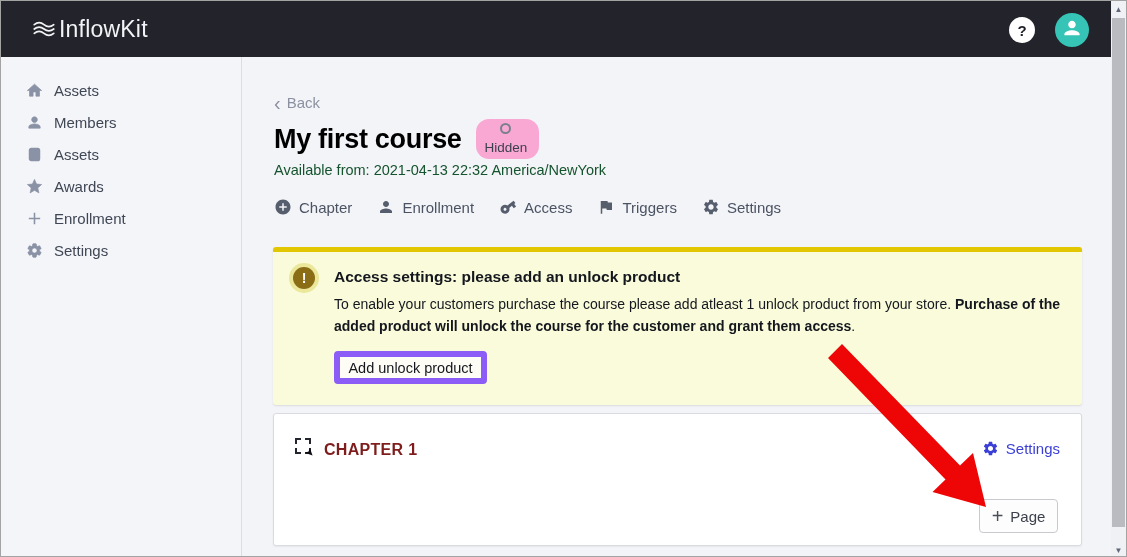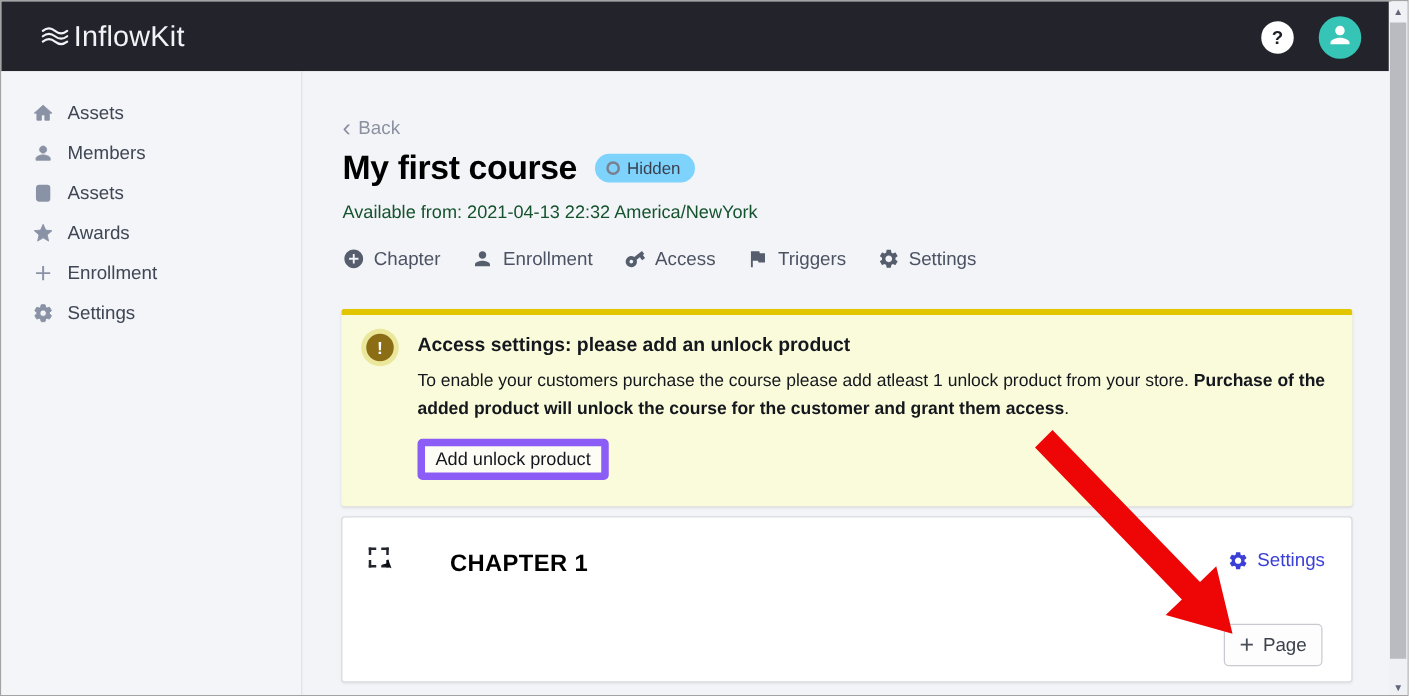--- a/index.html
+++ b/index.html
@@ -22,21 +22,21 @@
   .side-item .ic { width:17px; height:17px; margin-right:11px; display:inline-flex; }
   .side-item .ic svg { width:17px; height:17px; fill:#8a92a6; stroke:#8a92a6; }
   .side-item .lbl { font-size:15px; color:#3f4654; }
 
   
   .main { position:absolute; left:241px; top:56px; width:871px; height:501px; background:#f3f4f8; }
   .back { position:absolute; left:32px; top:37px; color:#8b91a0; font-size:15px; display:flex; align-items:center; gap:6px; cursor:pointer; }
   .back .chev { font-size:20px; line-height:14px; }
   .title-row { position:absolute; left:32px; top:62px; display:flex; align-items:center; }
   .page-title { font-size:27px; font-weight:700; color:#000000; letter-spacing:-.3px; }
-  .badge { margin-left:14px; display:inline-flex; align-items:center; gap:6px; background:#7dd3fc; border-radius:13px; padding:4px 12px 4px 9px; font-size:13.5px; color:#3a3f4e; }
+  .badge { margin-left:14px; display:inline-flex; align-items:center; gap:6px; background:#f9a8d4; border-radius:13px; padding:4px 12px 4px 9px; font-size:13.5px; color:#3a3f4e;flex-direction:column; }
   .badge .dot { width:11px; height:11px; border:2px solid #7b8090; border-radius:50%; display:inline-block; }
   .meta { position:absolute; left:32px; top:105px; font-size:14.5px; color:#14532d; }
 
   .publish { position:absolute; left:702px; top:100px; height:37px; display:flex; border-radius:5px; overflow:hidden; box-shadow:inset 0 -2px 0 rgba(0,0,0,.28); background:#7d1fd2; color:#fff; cursor:pointer; }
   .publish .main-seg { display:flex; align-items:center; gap:8px; padding:0 16px 0 15px; font-size:15px; }
   .publish .main-seg svg { width:18px; height:18px; }
   .publish .caret-seg { width:40px; display:flex; align-items:center; justify-content:center; border-left:1px solid rgba(0,0,0,.28); font-size:12px; }
 
   .tabs { position:absolute; left:32px; top:141px; display:flex; gap:25px; }
   .tab { display:flex; align-items:flex-end; gap:7px; font-size:15px; color:#4b5363; font-weight:500; cursor:pointer; }
@@ -47,21 +47,21 @@
   .warncard { position:absolute; left:31px; top:190px; width:809px; height:158px; background:#fafbda; border-top:5px solid #e2c600; border-radius:3px; box-shadow:0 1px 2px rgba(0,0,0,.10); }
   .warn-ic { position:absolute; left:20px; top:15px; width:22px; height:22px; border-radius:50%; background:#8a6d14; color:#fff; font-weight:bold; font-size:14px; display:flex; align-items:center; justify-content:center; box-shadow:0 0 0 4px #ebe79b; }
   .warn-title { position:absolute; left:61px; top:16px; font-size:15.5px; font-weight:700; color:#14171d; }
   .warn-body { position:absolute; left:61px; top:41px; width:728px; font-size:14px; line-height:22px; color:#14171d; }
   .warn-btn { position:absolute; left:61px; top:99px; width:153px; height:33px; background:#fdfdf6; border:6px solid #8b5cf6; border-radius:4px; font-size:14.5px; color:#14171d; display:flex; align-items:center; justify-content:center; cursor:pointer; }
 
   
   .chapcard { position:absolute; left:31px; top:356px; width:809px; height:133px; background:#fff; border:1px solid #d9dbe0; border-radius:3px; box-shadow:0 1px 2px rgba(0,0,0,.06); }
   .drag-ic { position:absolute; left:21px; top:24px; width:16px; height:16px; border:2px dashed #23262f; cursor:grab; }
   .drag-ic .cur { position:absolute; right:-5px; bottom:-6px; font-size:11px; color:#0c0d12; transform:rotate(45deg); display:block; line-height:11px; }
-  .chap-title { position:absolute; left:50px; top:27px; font-size:19px; font-weight:700; color:#000000; letter-spacing:.3px;margin-left:36px; }
+  .chap-title { position:absolute; left:50px; top:27px; font-size:16px; font-weight:700; color:#7f1d1d; letter-spacing:.3px; }
   .chap-settings { position:absolute; right:21px; top:26px; display:flex; align-items:center; gap:7px; color:#3b3fd6; font-size:15px; cursor:pointer; }
   .chap-settings svg { width:17px; height:17px; fill:#3b3fd6; }
   .page-btn { position:absolute; right:23px; top:85px; width:79px; height:34px; background:#fdfdfd; border:1px solid #c8cacf; border-radius:4px; display:flex; align-items:center; justify-content:center; gap:7px; font-size:15px; color:#3c414c; cursor:pointer; }
   .page-btn .pl { font-size:20px; font-weight:400; color:#4a4e57; line-height:16px; }
 
   
   .arrow-overlay { position:absolute; left:0; top:0; width:1127px; height:557px; pointer-events:none; }
 
   
   .scrollbar { position:absolute; right:0; top:0; width:15px; height:557px; background:#f0f1f4; }

